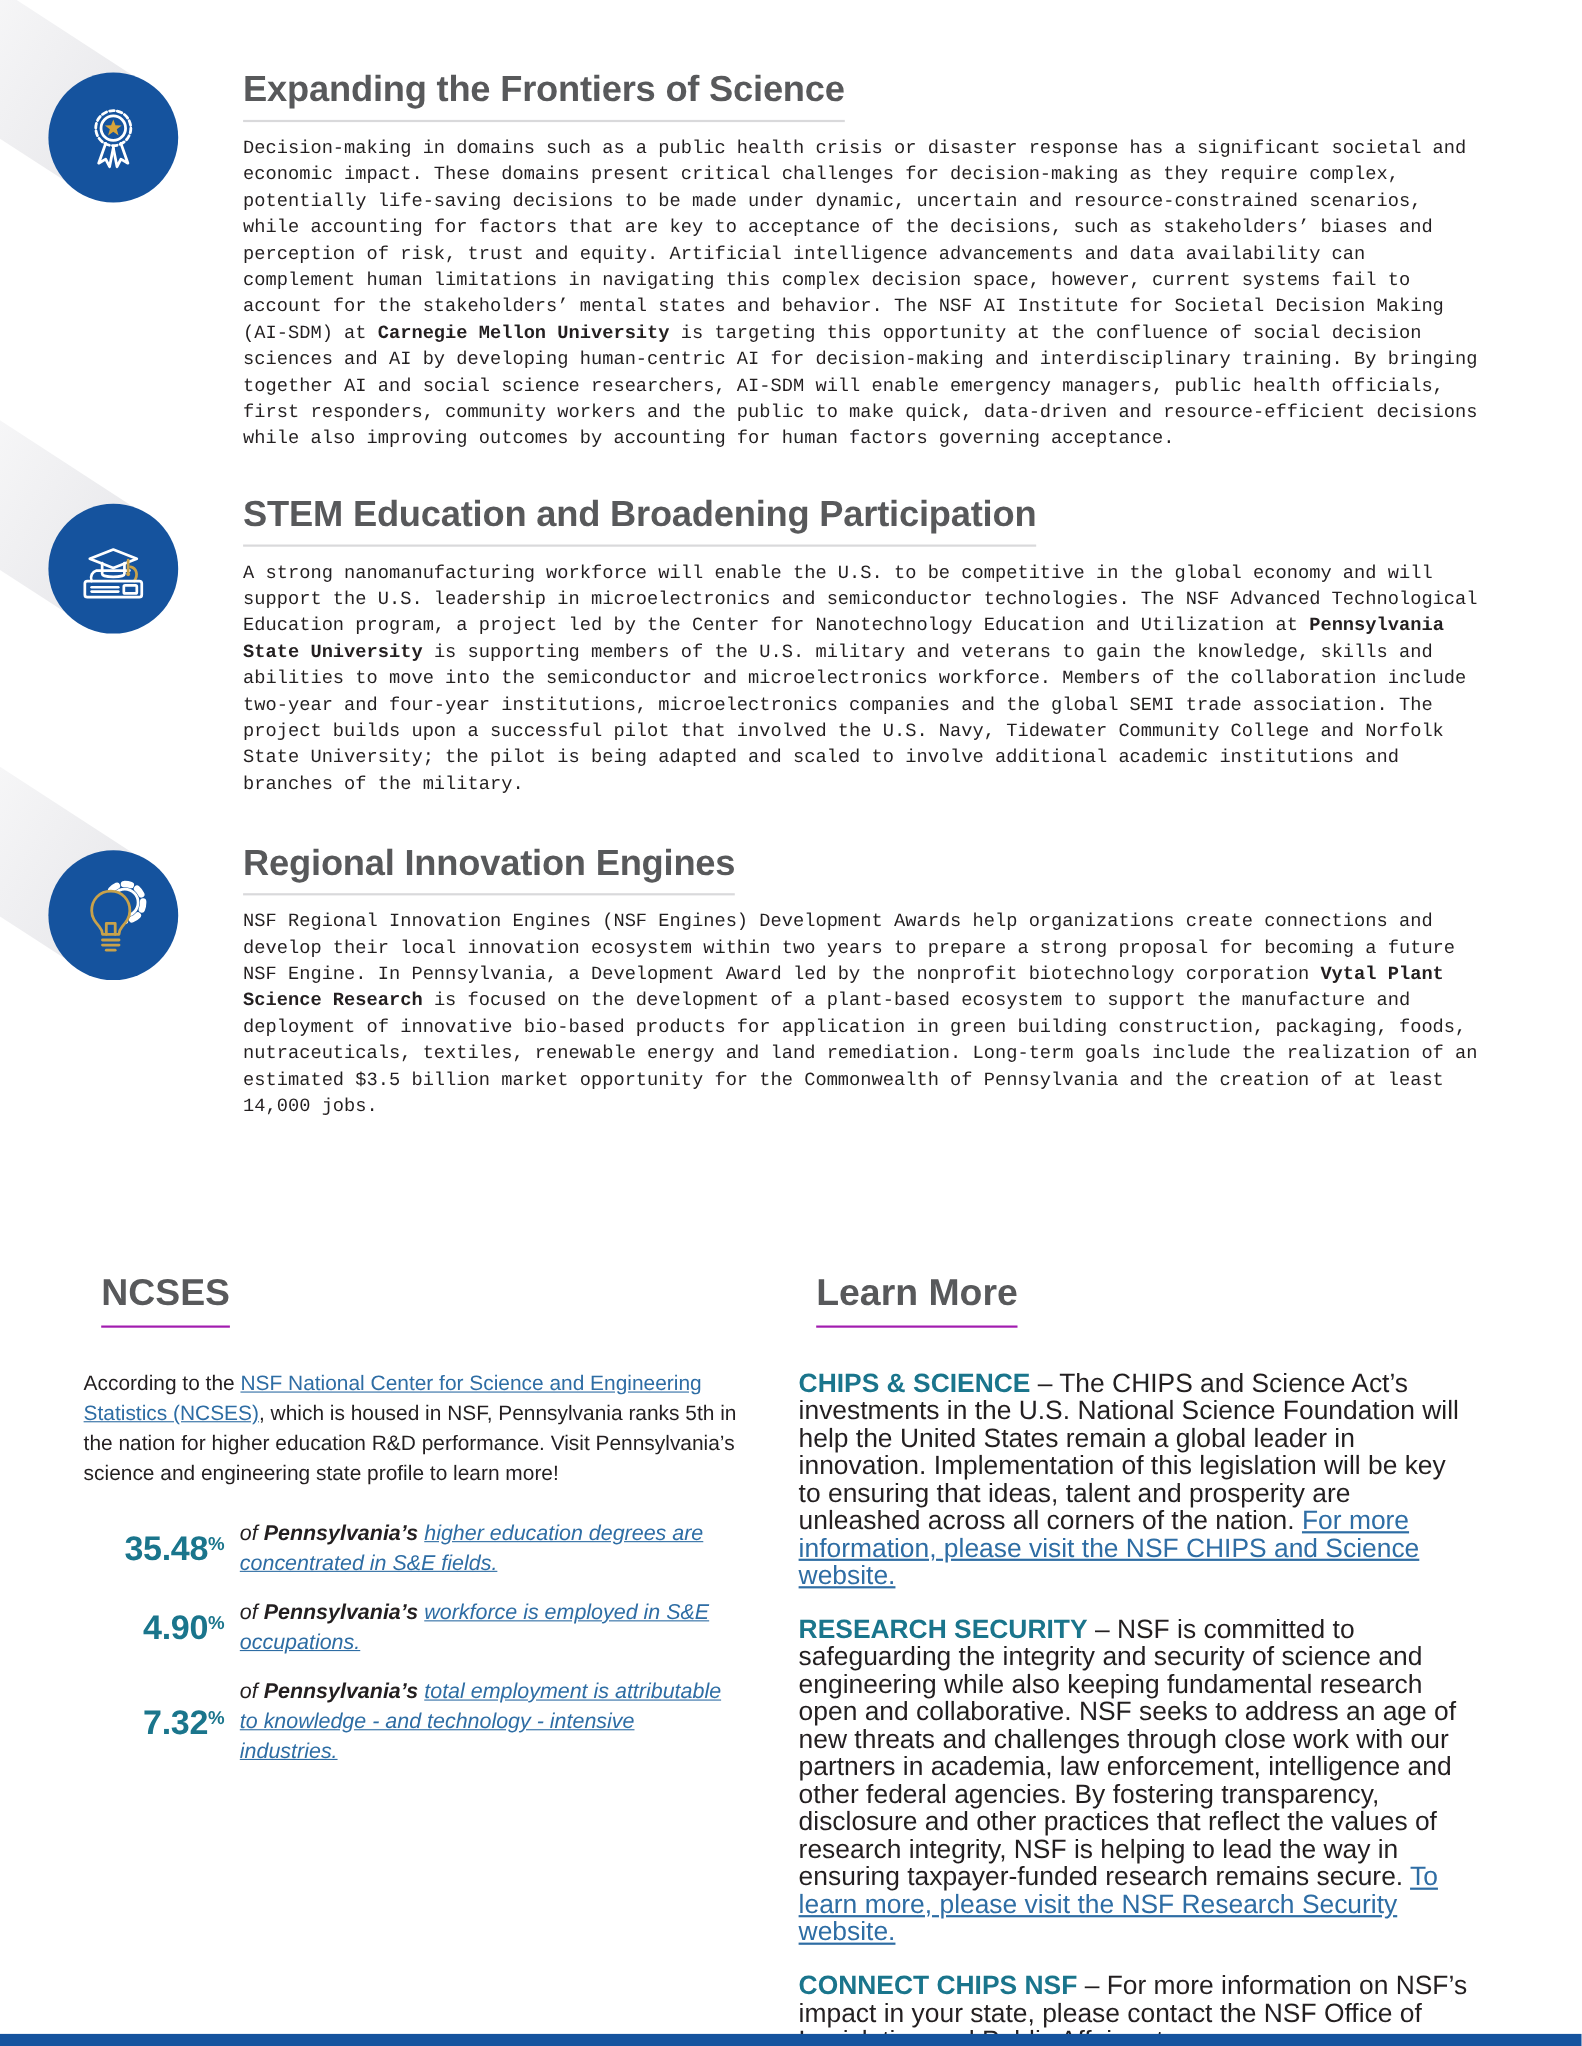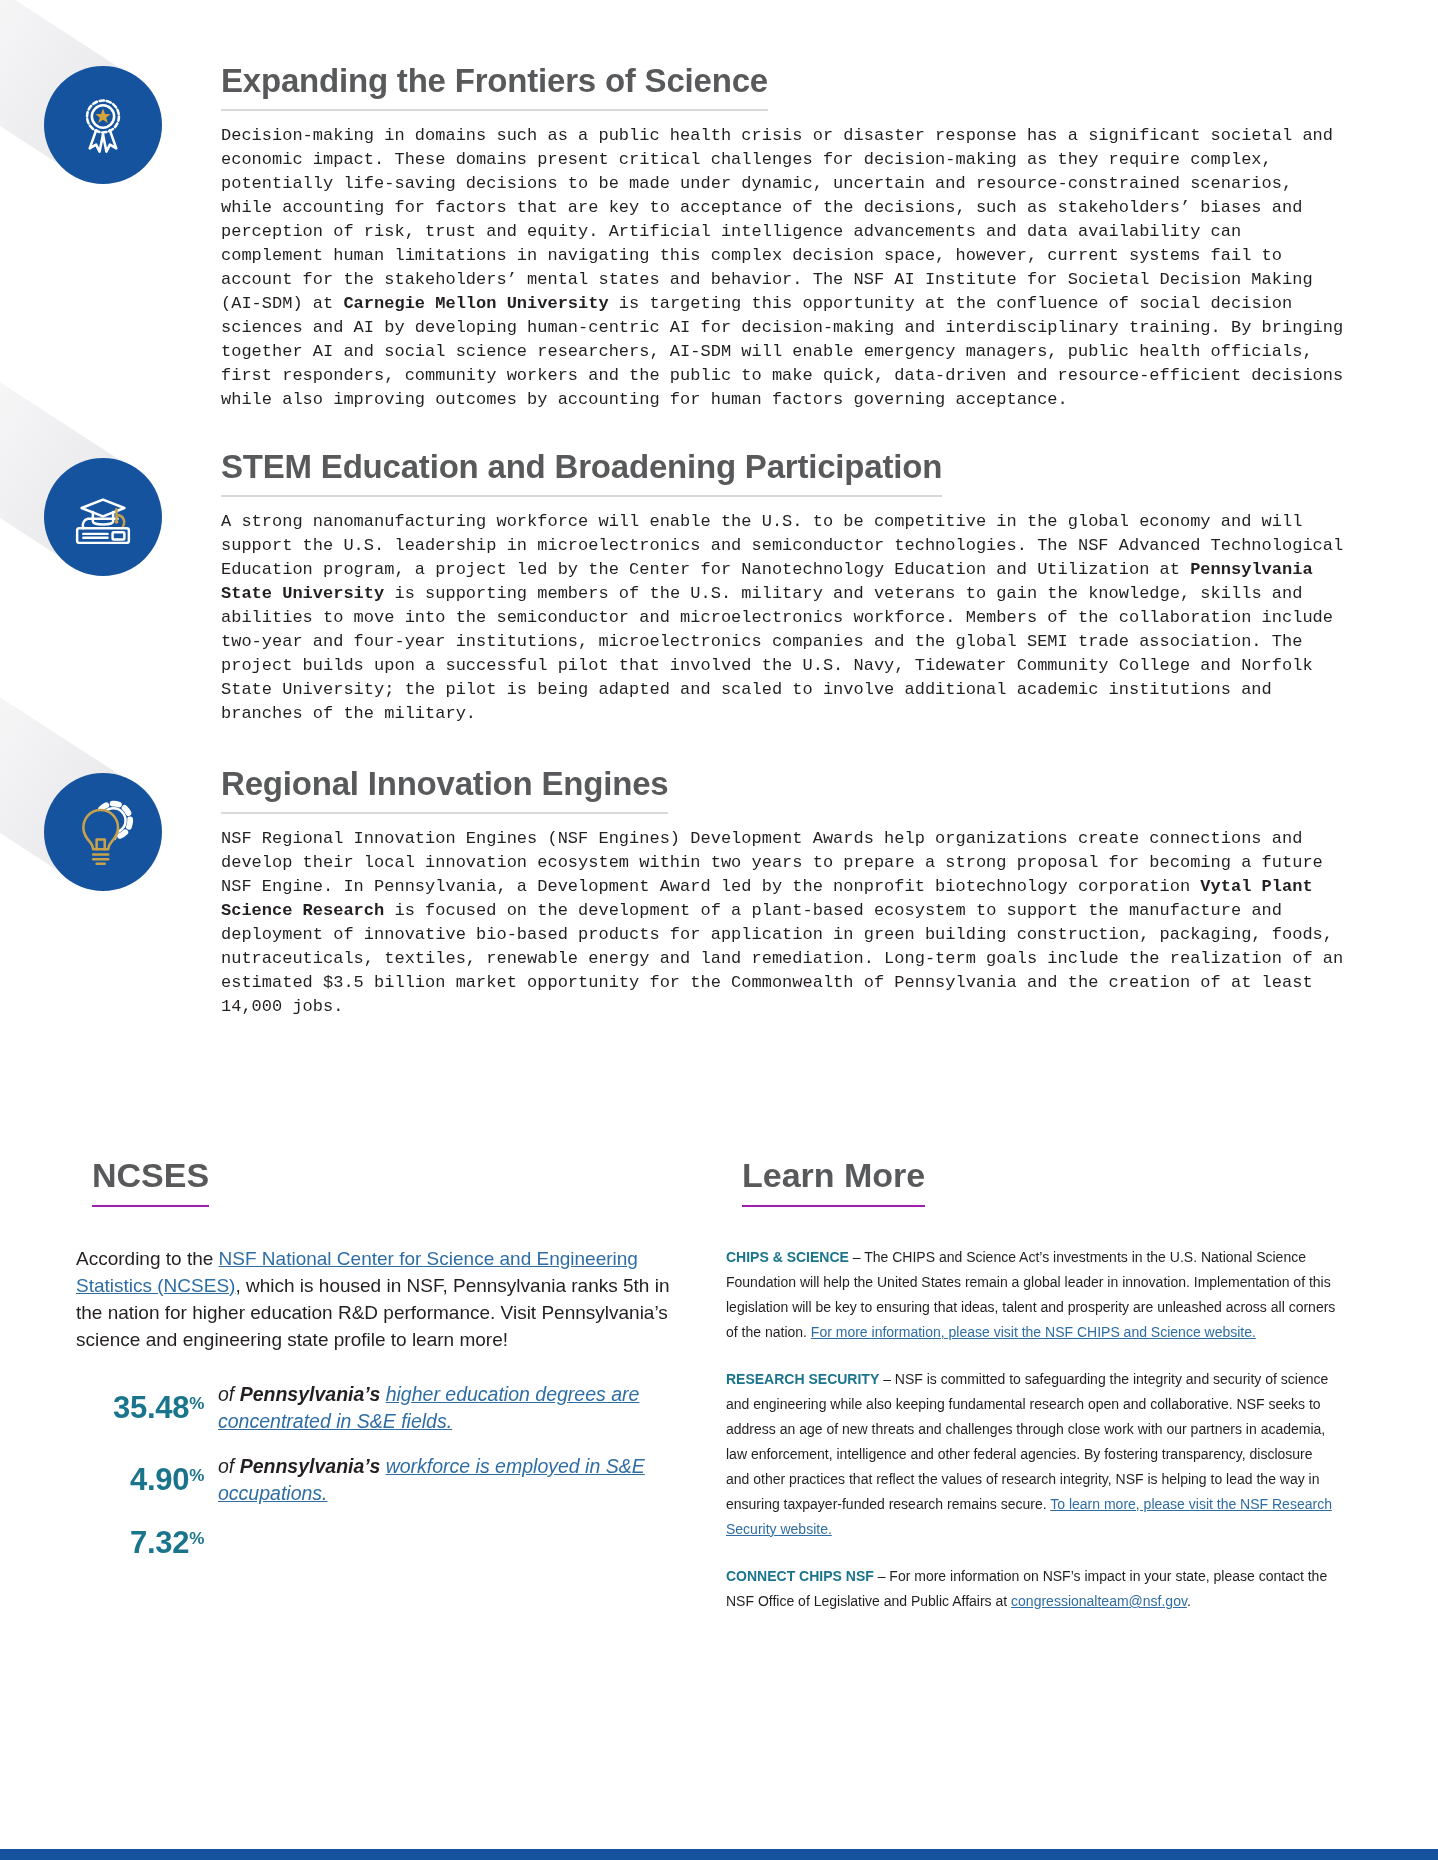--- a/index.html
+++ b/index.html
@@ -42,21 +42,21 @@
     border-bottom:2px solid #a21caf;padding-bottom:10px;
   }
   .intro{font-size:19px;line-height:27px;margin-top:22px;}
   .stats{margin-top:28px;}
   .stat-row{display:flex;align-items:center;margin-bottom:18px;}
   .stat-num{width:128px;flex:0 0 auto;text-align:right;margin-right:14px;
     font-size:31px;font-weight:700;color:#1a758c;letter-spacing:-0.3px;}
   .stat-num .pct{font-size:17px;position:relative;top:-9px;font-weight:700;}
   .stat-label{width:446px;font-size:19.5px;line-height:27px;font-style:italic;}
   .stat-label b{font-weight:700;}
-  .lm-item{font-size:14px;line-height:25px;margin-top:22px;}
+  .lm-item{font-size:24px;line-height:25px;margin-top:22px;}
   .lm-item .lead{color:#1a758c;font-weight:700;}
   
   .footer-bar{position:absolute;left:0;right:0;bottom:0;height:11px;background:#15539e;}
   svg .w{stroke:#ffffff;}
   svg .g{stroke:#c8a24b;}
 </style>
 </head>
 <body>
 
 <div class="page">
@@ -135,20 +135,21 @@
         <div class="stat-row">
           <div class="stat-num"><span>35.48</span><span class="pct">%</span></div>
           <div class="stat-label"><span>of </span><b>Pennsylvania’s</b><span> </span><a class="link" href="#">higher education degrees are concentrated in S&amp;E fields.</a></div>
         </div>
         <div class="stat-row">
           <div class="stat-num"><span>4.90</span><span class="pct">%</span></div>
           <div class="stat-label"><span>of </span><b>Pennsylvania’s</b><span> </span><a class="link" href="#">workforce is employed in S&amp;E occupations.</a></div>
         </div>
         <div class="stat-row">
           <div class="stat-num"><span>7.32</span><span class="pct">%</span></div>
+          <div class="stat-label"><span>of </span><b>Pennsylvania’s</b><span> </span><a class="link" href="#">total employment is attributable to knowledge - and technology - intensive industries.</a></div>
         </div>
       </div>
     </div>
 
     <div class="col-right">
       <h3 class="sub-heading">Learn More</h3>
       <p class="lm-item"><span class="lead">CHIPS &amp; SCIENCE</span><span><span> – The CHIPS and Science Act’s investments in the U.S. National Science Foundation will help the United States remain a global leader in innovation. Implementation of this legislation will be key to ensuring that ideas, talent and prosperity are unleashed across all corners of the nation. </span><a class="link" href="#">For more information, please visit the NSF CHIPS and Science website.</a></span></p>
       <p class="lm-item"><span class="lead">RESEARCH SECURITY</span><span><span> – NSF is committed to safeguarding the integrity and security of science and engineering while also keeping fundamental research open and collaborative. NSF seeks to address an age of new threats and challenges through close work with our partners in academia, law enforcement, intelligence and other federal agencies. By fostering transparency, disclosure and other practices that reflect the values of research integrity, NSF is helping to lead the way in ensuring taxpayer-funded research remains secure. </span><a class="link" href="#">To learn more, please visit the NSF Research Security website.</a></span></p>
       <p class="lm-item"><span class="lead">CONNECT CHIPS NSF</span><span><span> – For more information on NSF’s impact in your state, please contact the NSF Office of Legislative and Public Affairs at </span><a class="link" href="#">congressionalteam@nsf.gov</a><span>.</span></span></p>
     </div>

